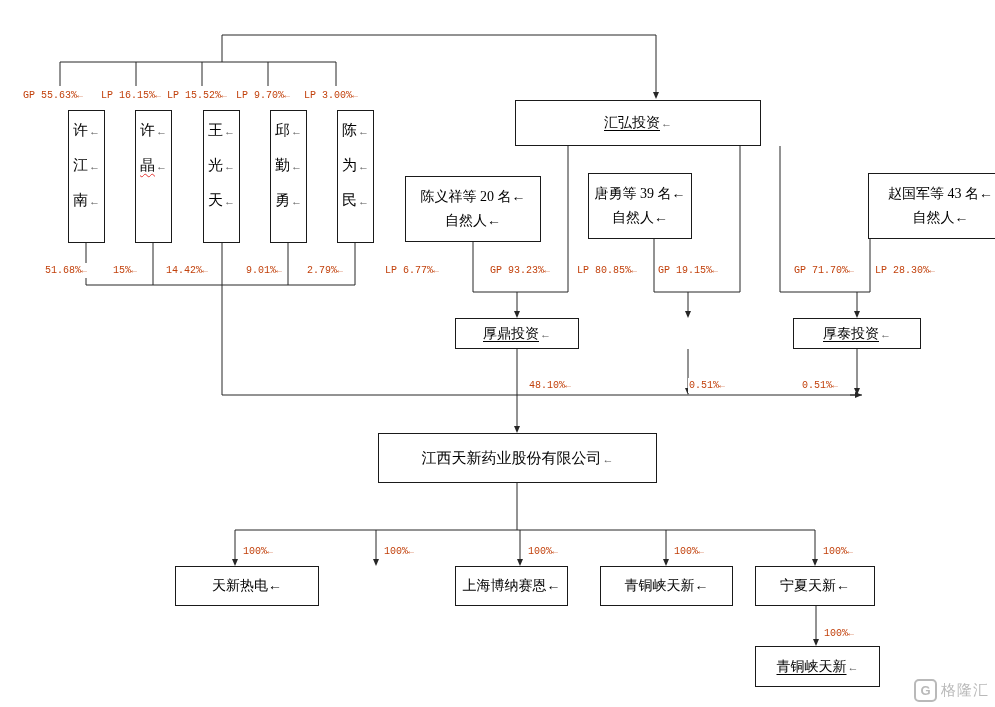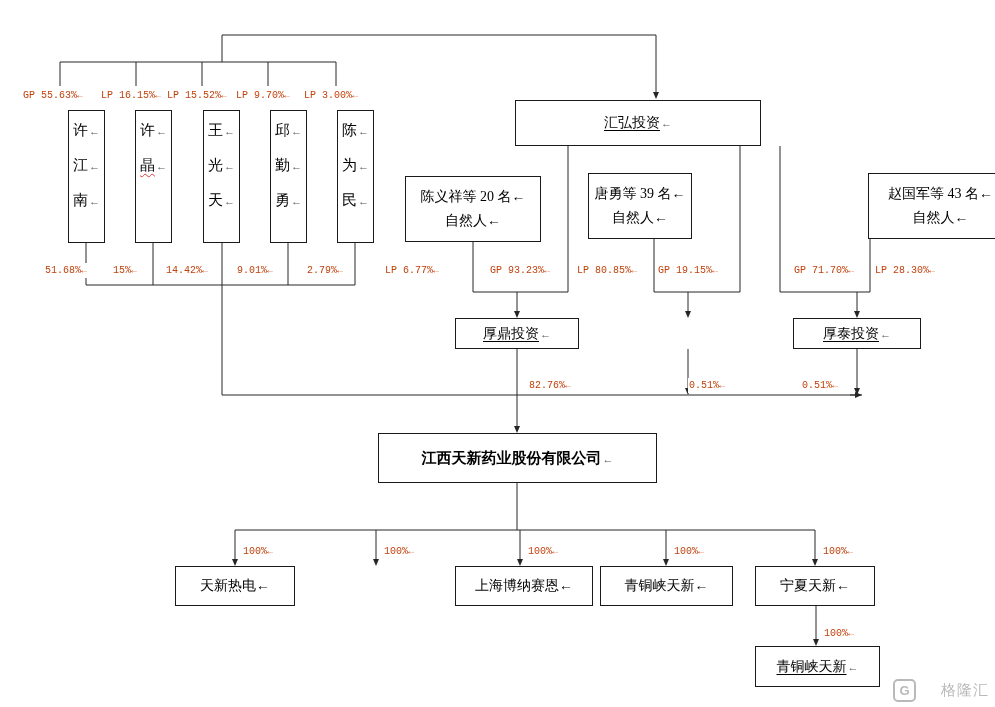--- a/index.html
+++ b/index.html
@@ -9,27 +9,27 @@
   .box{position:absolute;background:#fff;border:1.2px solid #1a1a1a;z-index:2;box-sizing:border-box;
        display:flex;align-items:center;justify-content:center;text-align:center;font-size:14px;}
   .pbox{flex-direction:column;justify-content:flex-start;padding-top:12px;gap:20px;}
   .prow{line-height:1;white-space:nowrap;}
   .pc{font-size:15px;}
   .mk{font-size:11px;color:#555;margin-left:1px;}
   .lbl{position:absolute;z-index:2;background:#fff;font-size:10px;line-height:15px;
        white-space:nowrap;padding:0 1px;color:#c2410c;font-family:Liberation Mono, monospace;}
   .uline{text-decoration:underline;text-underline-offset:3px;}
   .two-line{line-height:1.75;font-size:14px;}
-  .main-name{font-weight:700;font-size:15px;}
+  .main-name{font-weight:400;font-size:15px;}
   .squiggle{text-decoration:underline wavy #e53935 1px;text-underline-offset:2.5px;}
   .watermark{position:absolute;right:6px;bottom:5px;z-index:3;display:flex;align-items:center;gap:4px;
              color:#b9b9b9;font-family:"Liberation Sans","DejaVu Sans",sans-serif;}
   .wm-badge{width:19px;height:19px;border:2px solid #b9b9b9;border-radius:5px;display:flex;
             align-items:center;justify-content:center;font-weight:bold;font-size:13px;line-height:1;}
-  .wm-text{font-size:15px;letter-spacing:1px;margin-left:21px;}
+  .wm-text{font-size:15px;letter-spacing:1px;}
 </style>
 </head>
 <body>
 
 <div class="stage">
 
   <svg class="wires" width="995" height="707">
     <defs>
       <marker id="arr" viewBox="0 0 8 8" refX="1" refY="4" markerWidth="8" markerHeight="8" orient="auto" markerUnits="userSpaceOnUse">
         <path d="M0,1 L7,4 L0,7 Z" fill="#262626"></path>
@@ -112,21 +112,21 @@
   </div>
   <div class="box pbox" style="left:337px;top:110px;width:37px;height:133px">
     <div class="prow"><span class="pc">陈</span><span class="mk">←</span></div>
     <div class="prow"><span class="pc">为</span><span class="mk">←</span></div>
     <div class="prow"><span class="pc">民</span><span class="mk">←</span></div>
   </div>
 
   <div class="lbl" style="left:44px;top:263px">51.68%←</div>
   <div class="lbl" style="left:112px;top:263px">15%←</div>
   <div class="lbl" style="left:165px;top:263px">14.42%←</div>
-  <div class="lbl" style="left:236px;top:263px">9.01%←</div>
+  <div class="lbl" style="left:245px;top:263px">9.01%←</div>
   <div class="lbl" style="left:306px;top:263px">2.79%←</div>
 
   <div class="box" style="left:515px;top:100px;width:246px;height:46px">
     <span><span class="uline">汇弘投资</span><span class="mk">←</span></span>
   </div>
 
   <div class="box" style="left:405px;top:176px;width:136px;height:66px">
     <div class="two-line">
         <div>陈义祥等 20 名←</div>
         <div>自然人←</div>
@@ -152,38 +152,38 @@
   <div class="lbl" style="left:793px;top:263px">GP 71.70%←</div>
   <div class="lbl" style="left:874px;top:263px">LP 28.30%←</div>
 
   <div class="box" style="left:455px;top:318px;width:124px;height:31px">
     <span><span class="uline">厚鼎投资</span><span class="mk">←</span></span>
   </div>
   <div class="box" style="left:793px;top:318px;width:128px;height:31px">
     <span><span class="uline">厚泰投资</span><span class="mk">←</span></span>
   </div>
 
-  <div class="lbl" style="left:528px;top:378px">82.76%←</div>
+  <div class="lbl" style="left:528px;top:378px">48.10%←</div>
   <div class="lbl" style="left:688px;top:378px">0.51%←</div>
   <div class="lbl" style="left:801px;top:378px">0.51%←</div>
 
   <div class="box" style="left:378px;top:433px;width:279px;height:50px">
     <span><span class="main-name">江西天新药业股份有限公司</span><span class="mk">←</span></span>
   </div>
 
   <div class="lbl" style="left:242px;top:544px">100%←</div>
   <div class="lbl" style="left:383px;top:544px">100%←</div>
   <div class="lbl" style="left:527px;top:544px">100%←</div>
   <div class="lbl" style="left:673px;top:544px">100%←</div>
   <div class="lbl" style="left:822px;top:544px">100%←</div>
 
-  <div class="box" style="left:175px;top:566px;width:120px;height:40px">
+  <div class="box" style="left:175px;top:566px;width:144px;height:40px">
     <span>天新热电←</span>
   </div>
-  <div class="box" style="left:455px;top:566px;width:138px;height:40px">
+  <div class="box" style="left:455px;top:566px;width:113px;height:40px">
     <span>上海博纳赛恩←</span>
   </div>
   <div class="box" style="left:600px;top:566px;width:133px;height:40px">
     <span>青铜峡天新←</span>
   </div>
   <div class="box" style="left:755px;top:566px;width:120px;height:40px">
     <span>宁夏天新←</span>
   </div>
 
   <div class="lbl" style="left:823px;top:626px">100%←</div>

